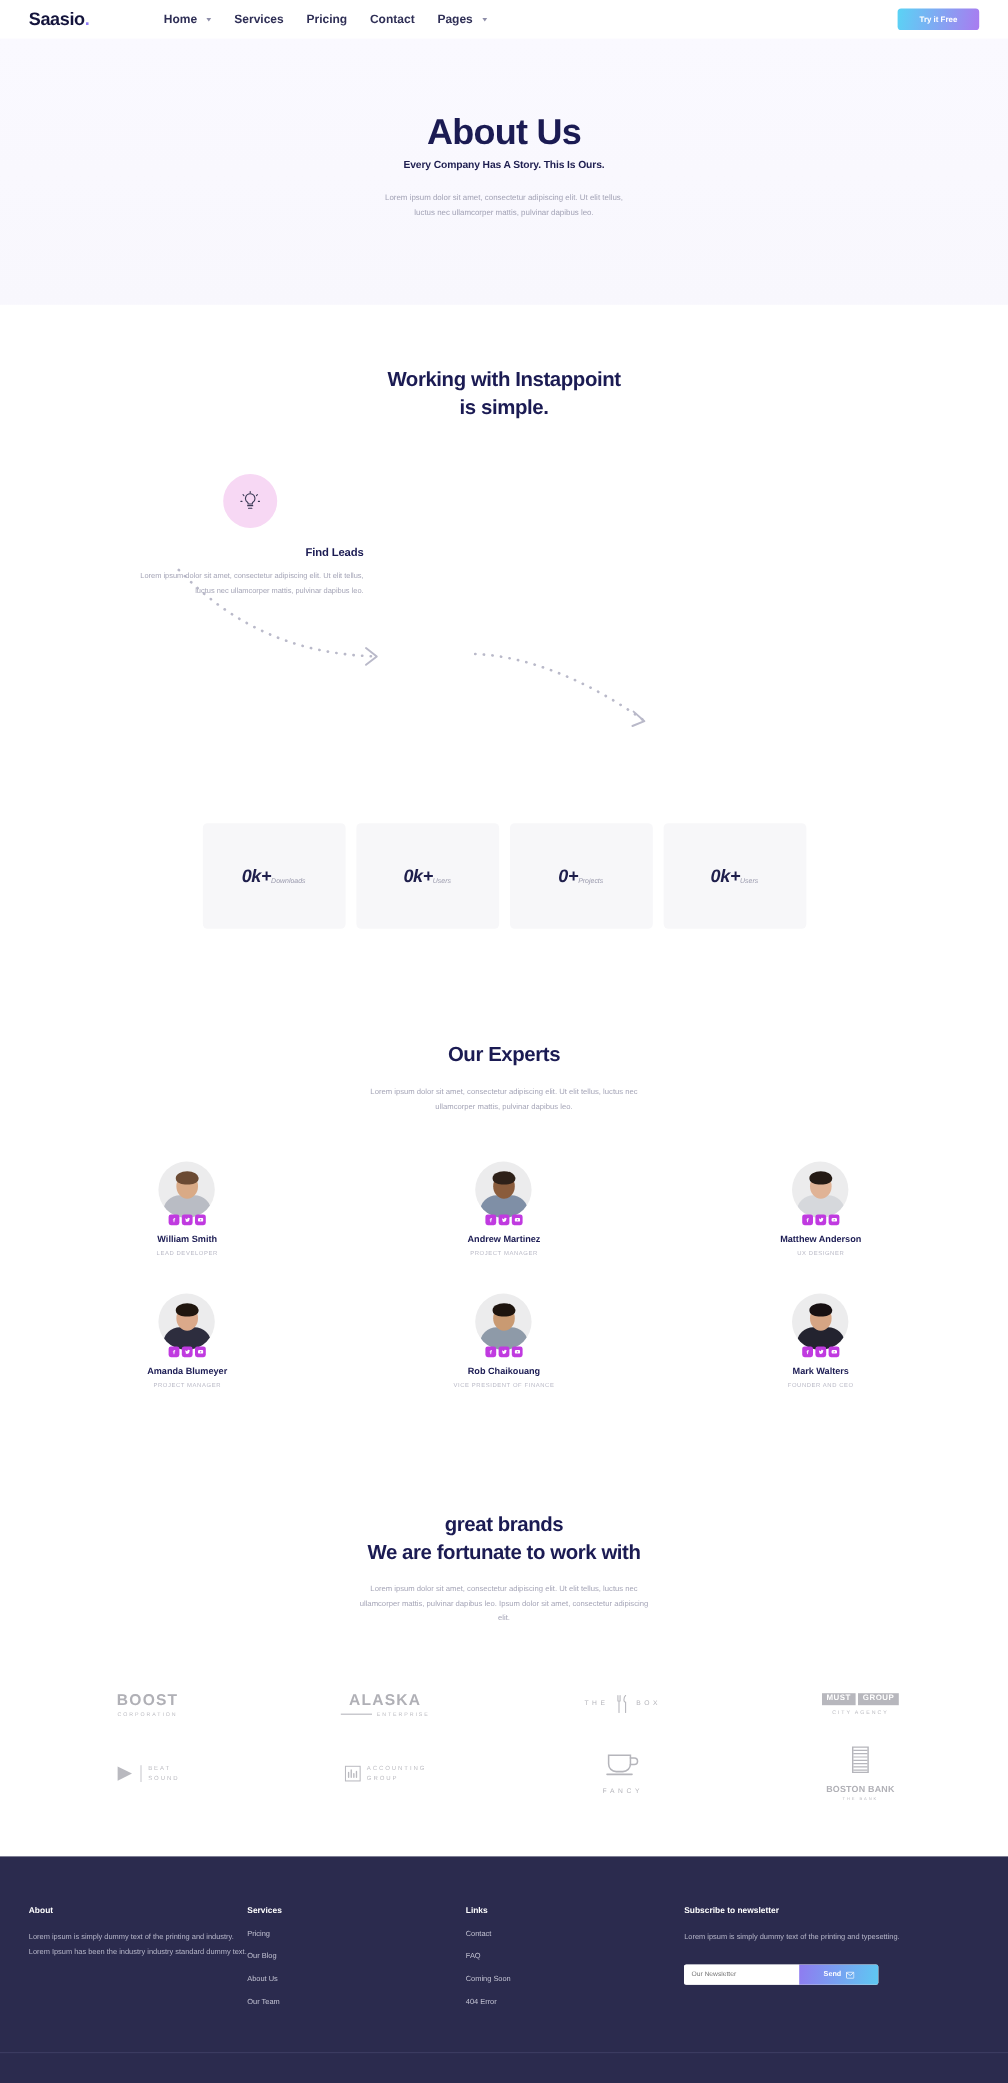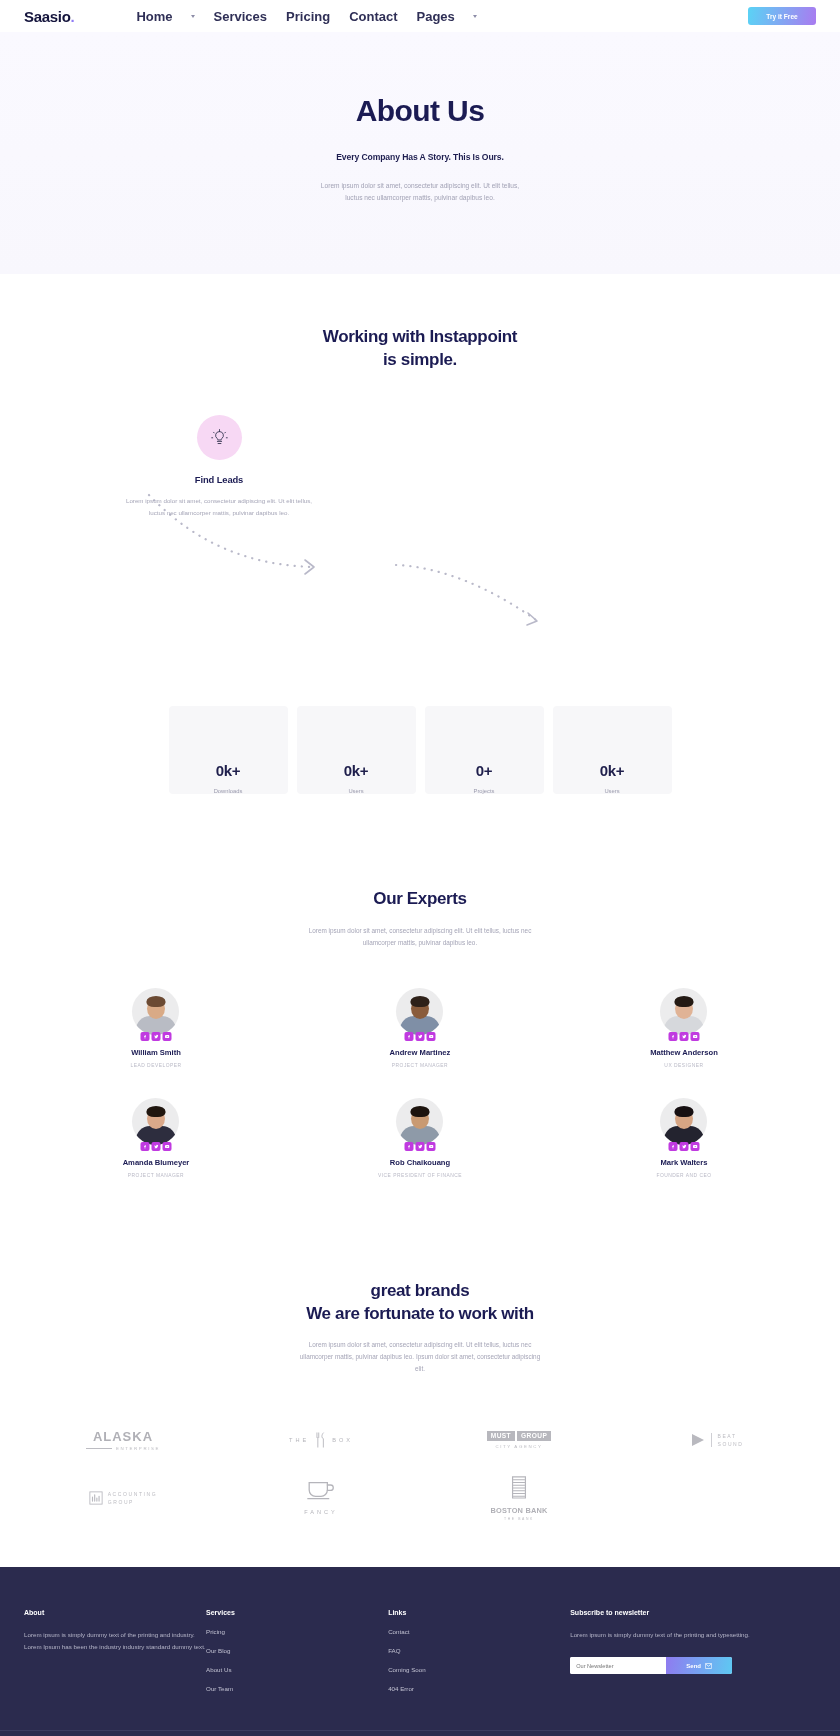--- a/index.html
+++ b/index.html
@@ -14,67 +14,67 @@
 
   
   .nav {
     height:32px; display:flex; align-items:center;
     padding:0 24px; background:#ffffff; position:relative; z-index:5;
   }
   .logo { font-size:15px; font-weight:700; color:#14143c; letter-spacing:-.3px; }
   .logo .dot { color:#8f7bf5; }
   .nav-links { display:flex; align-items:center; gap:19px; margin-left:62px; }
   .nav-link {
-    font-size:13px; font-weight:600; color:#2f2f56; cursor:pointer;
-    display:flex; align-items:center; gap:18px; white-space:nowrap;
+    font-size:10px; font-weight:600; color:#2f2f56; cursor:pointer;
+    display:flex; align-items:center; gap:8px; white-space:nowrap;
   }
   .caret { width:0;height:0;border-left:2.5px solid transparent;border-right:2.5px solid transparent;border-top:3px solid #8d8da8; }
   .try-btn {
     margin-left:auto; width:68px; height:18px; border-radius:3px;
     background:linear-gradient(100deg,#5ad3f5 0%,#a97bf0 100%);
     color:#fff; font-size:6.6px; font-weight:600;
     display:flex; align-items:center; justify-content:center; cursor:pointer;
   }
 
   
   .hero {
     background:linear-gradient(180deg,#faf9ff 0%,#f8f7fd 100%);
     padding:62px 0 70px; text-align:center;
   }
   .hero h1 { font-size:30px; font-weight:700; color:#1b1b53; letter-spacing:-.6px; }
-  .hero .sub { margin-top:24px; font-size:8.6px; font-weight:700; color:#1e1e50; letter-spacing:-.1px; }
+  .hero .sub { margin-top:4px; font-size:8.6px; font-weight:700; color:#1e1e50; letter-spacing:-.1px; }
   .hero .lead { margin-top:18px; font-size:6.6px; line-height:1.85; color:#a2a2b5; }
 
   
   .section { padding:0 24px; }
   .sec-title { text-align:center; font-size:17px; font-weight:700; color:#1b1b53; line-height:1.32; letter-spacing:-.35px; }
   .sec-lead { text-align:center; margin:14px auto 0; max-width:330px; font-size:6.4px; line-height:1.85; color:#a5a5b7; }
 
   
   .steps { position:relative; height:245px; margin-top:44px; }
   .step { position:absolute; width:190px; text-align:center; }
   .step .bubble {
     width:45px;height:45px;border-radius:50%;
     margin:0 auto; display:flex;align-items:center;justify-content:center;
   }
   .step h3 { margin-top:14px; font-size:9.4px; font-weight:700; color:#1b1b53; letter-spacing:-.1px; }
   .step p { margin-top:10px; font-size:6.2px; line-height:1.95; color:#a5a5b7; }
-  .step-1 { left:100px; top:0; }
+  .step-1 { left:89px; top:0;text-align:right; }
   .step-2 { left:284px; top:45px; }
   .step-3 { left:453px; top:90px; }
   .b-pink { background:#f7d8f4; }
   .b-purple { background:#dcd8f8; }
   .b-blue { background:#cfe6f9; }
   .arc { position:absolute; left:0; top:0; width:100%; height:245px; pointer-events:none; }
 
   
   .stats { display:flex; gap:9px; margin-top:46px; justify-content:center; }
   .stat {
     width:119px; height:88px; background:#f7f7f9; border-radius:4px;
-    display:flex; flex-direction:column; align-items:center; justify-content:flex-end;
+    display:flex; flex-direction:row; align-items:center; justify-content:center;font-style:italic;
   }
   .stat .num { font-size:15px; font-weight:600; color:#1f1f4c; letter-spacing:-.3px; }
   .stat .lbl { margin-top:9px; font-size:5.8px; color:#9a9aad; }
 
   
   .experts { margin-top:94px; }
   .team-grid { display:flex; flex-wrap:wrap; margin-top:40px; }
   .member { width:33.333%; text-align:center; margin-bottom:30px; }
   .avatar-wrap { position:relative; width:47px; margin:0 auto; }
   .avatar {
@@ -403,20 +403,26 @@
       </div>
       <div class="sec-lead">
         <div>Lorem ipsum dolor sit amet, consectetur adipiscing elit. Ut elit tellus, luctus nec</div>
         <div>ullamcorper mattis, pulvinar dapibus leo. Ipsum dolor sit amet, consectetur adipiscing</div>
         <div>elit.</div>
       </div>
 
       <div class="brand-grid">
         <div class="brand">
           <div class="bl">
+            <div class="big">BOOST</div>
+            <div class="small">CORPORATION</div>
+          </div>
+        </div>
+        <div class="brand">
+          <div class="bl">
             <div class="big">ALASKA</div>
             <div class="small"><i class="rule"></i><span>ENTERPRISE</span></div>
           </div>
         </div>
         <div class="brand">
           <div class="bl" style="display:flex;align-items:center;gap:6px;">
             <span class="spaced">THE</span>
             <svg width="11" height="16" viewBox="0 0 12 18" fill="none" stroke="#b5b5bb" stroke-width="1" stroke-linecap="round">
               <path d="M2 1v5.2M4 1v5.2M3 6.2V17M9.2 1c-1.2 1.1-1.6 2.7-1.6 4.2 0 1.2.6 2 1.6 2.2V17"></path>
             </svg>

